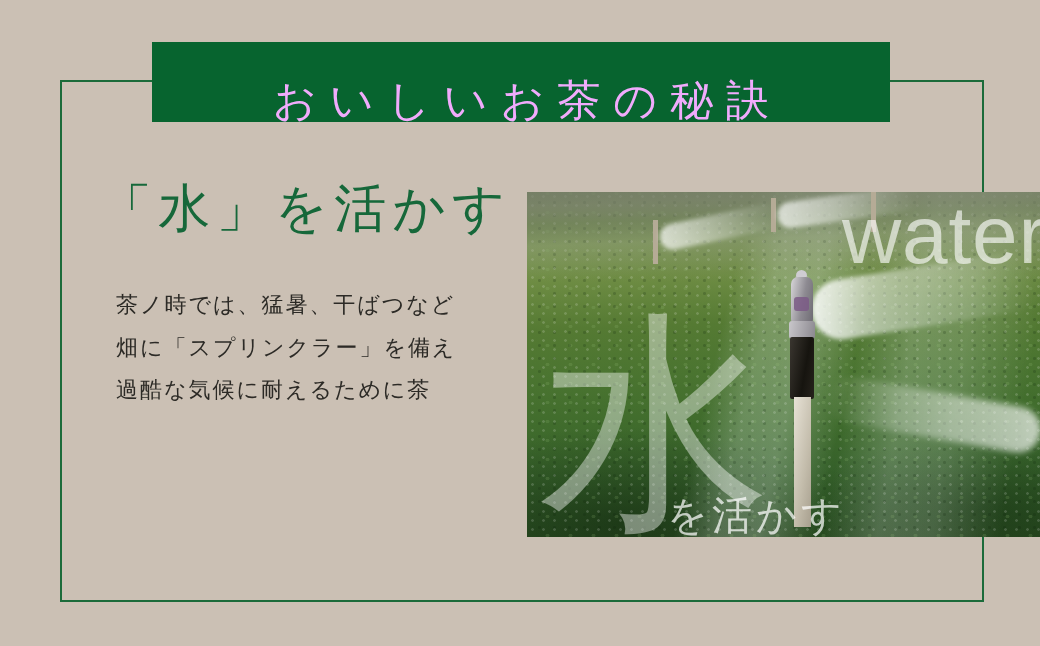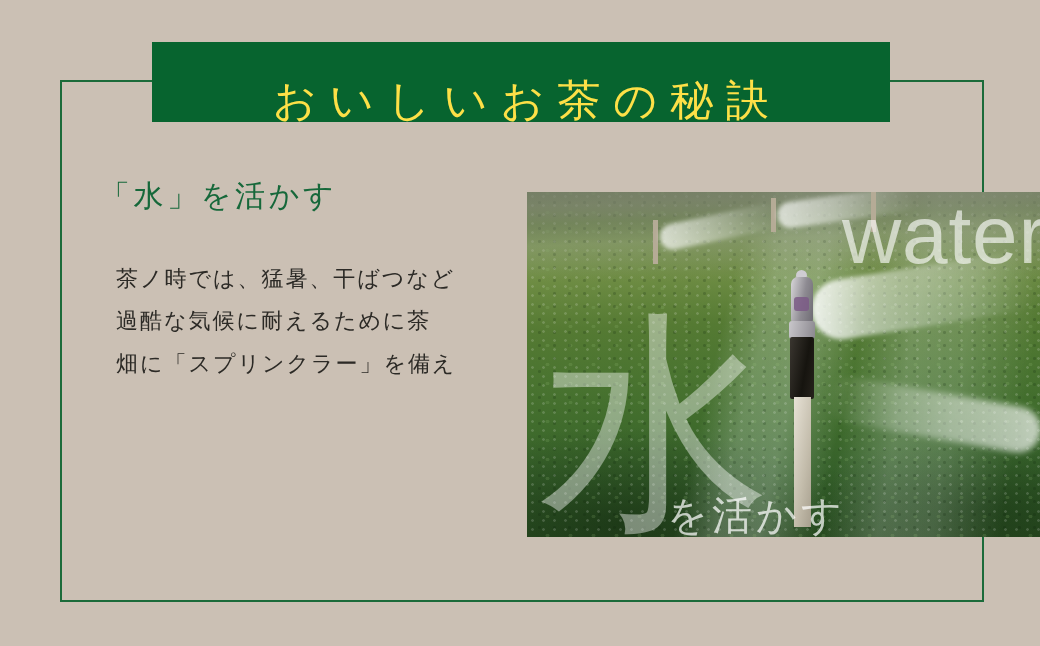--- a/index.html
+++ b/index.html
@@ -41,42 +41,42 @@
     top: 42px;
     width: 738px;
     height: 80px;
     background: #07642f;
     z-index: 3;
     display: flex;
     align-items: center;
     justify-content: center;
   }
   .banner-title {
-    color: #fde047;
+    color: #f0abfc;
     font-size: 43px;
     line-height: 1;
     letter-spacing: 0.30em;
     text-indent: 0.30em;
     font-weight: 400;
     white-space: nowrap;
     font-family: "Liberation Serif", "DejaVu Serif", serif;
     margin-top: 37px;
   }
 
   
   .text-col {
     position: absolute;
     left: 100px;
     top: 178px;
     width: 410px;
     z-index: 4;
   }
   .subtitle {
     color: #16683a;
-    font-size: 30px;
+    font-size: 52px;
     line-height: 1.2;
     letter-spacing: 0.12em;
     margin: 0 0 44px 0;
     white-space: nowrap;
     font-weight: 400;
   }
   .body-copy {
     margin: 16px;
     color: #2c2a26;
     font-size: 22px;
@@ -303,18 +303,18 @@
 
     <div class="ov-kanji">水</div>
     <div class="ov-sub">を活かす</div>
     <div class="ov-water">water</div>
   </div>
 
   <div class="text-col">
     <h2 class="subtitle">「水」を活かす</h2>
     <p class="body-copy">
       <span class="ln">茶ノ時では、猛暑、干ばつなど</span>
+      <span class="ln">畑に「スプリンクラー」を備え</span>
       <span class="ln">過酷な気候に耐えるために茶</span>
-      <span class="ln">畑に「スプリンクラー」を備え</span>
     </p>
   </div>
 
 </div>
 
 </body></html>

